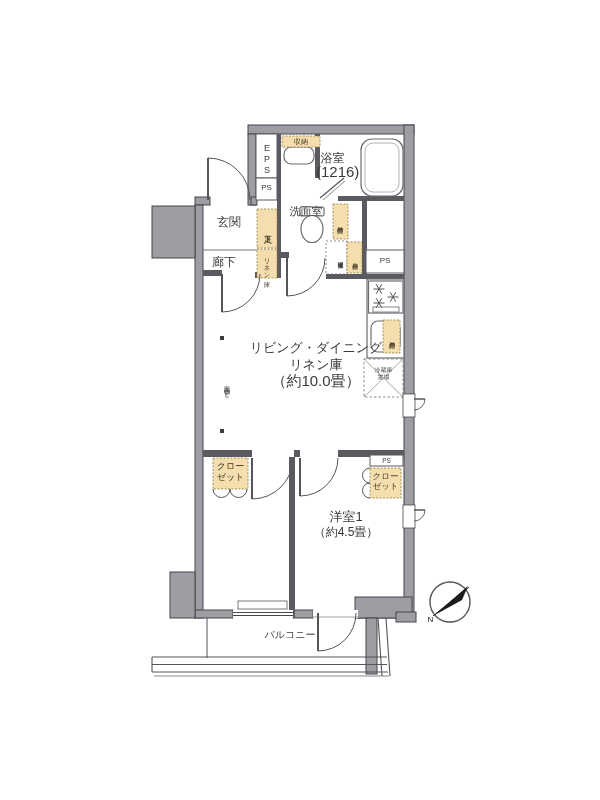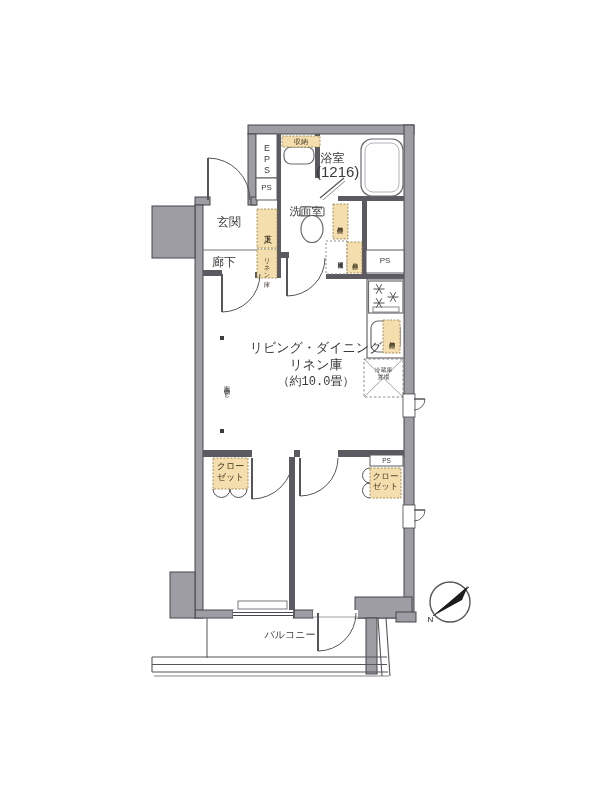--- a/index.html
+++ b/index.html
@@ -199,23 +199,27 @@
   <div class="lbl v tan" style="left:384px;top:323px;width:16px;height:28px;font-size:6.5px;line-height:16px;">吊戸棚</div>
 
   <div class="lbl" style="left:364px;top:367px;width:39px;font-size:6px;line-height:7px;">
     <span>冷蔵庫</span><br>
     <span>置場</span>
   </div>
 
   <div class="lbl" style="left:230px;top:340px;width:140px;font-size:13px;line-height:16.5px;margin-left:16px;">
     <span>リビング・ダイニング</span><br>
     <span>リネン庫</span><br>
-    <span style="font-size:12px;font-family:Liberation Mono, monospace;">（約10.0畳）</span>
+    <span style="font-size:15px;">（約10.0畳）</span>
   </div>
   <div class="lbl v" style="left:222px;top:352px;width:9px;height:72px;font-size:6px;line-height:9px;letter-spacing:2px;">室内物干し</div>
 
   <div class="lbl wrap tan" style="left:214px;top:461px;width:33px;font-size:9px;">クローゼット</div>
   <div class="lbl" style="left:370px;top:455.5px;width:33px;font-size:6.5px;line-height:10px;">PS</div>
   <div class="lbl wrap tan" style="left:371px;top:471px;width:29px;font-size:8.5px;">クローゼット</div>
 
+  <div class="lbl" style="left:302px;top:509px;width:88px;font-size:13px;line-height:15px;">
+    <span>洋室1</span><br>
+    <span style="font-size:12px;">（約4.5畳）</span>
+  </div>
 
   <div class="lbl" style="left:250px;top:628px;width:80px;font-size:10px;">バルコニー</div>
 </div>
 
 </body></html>

